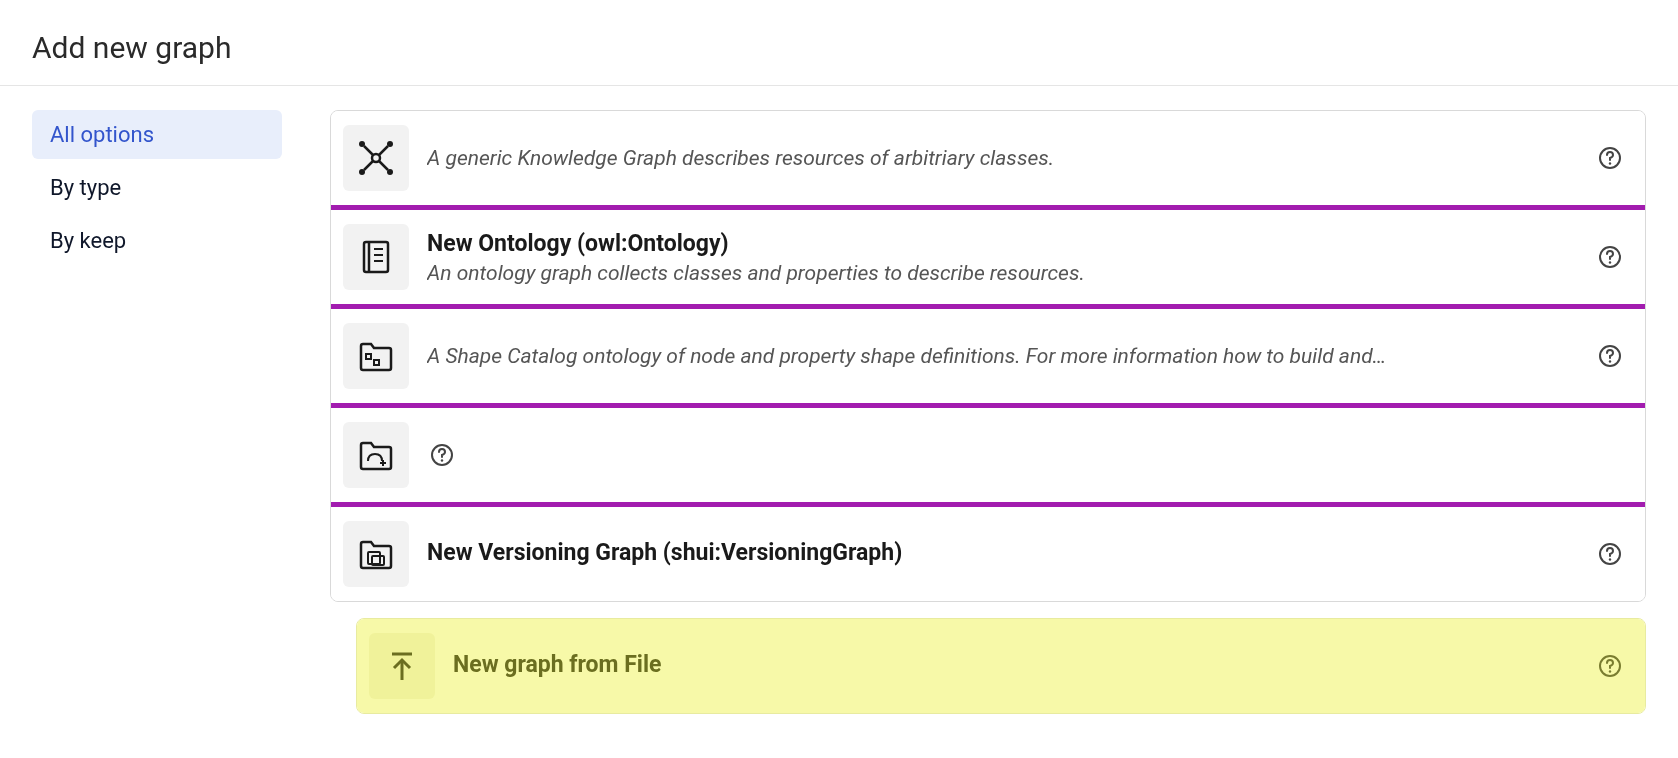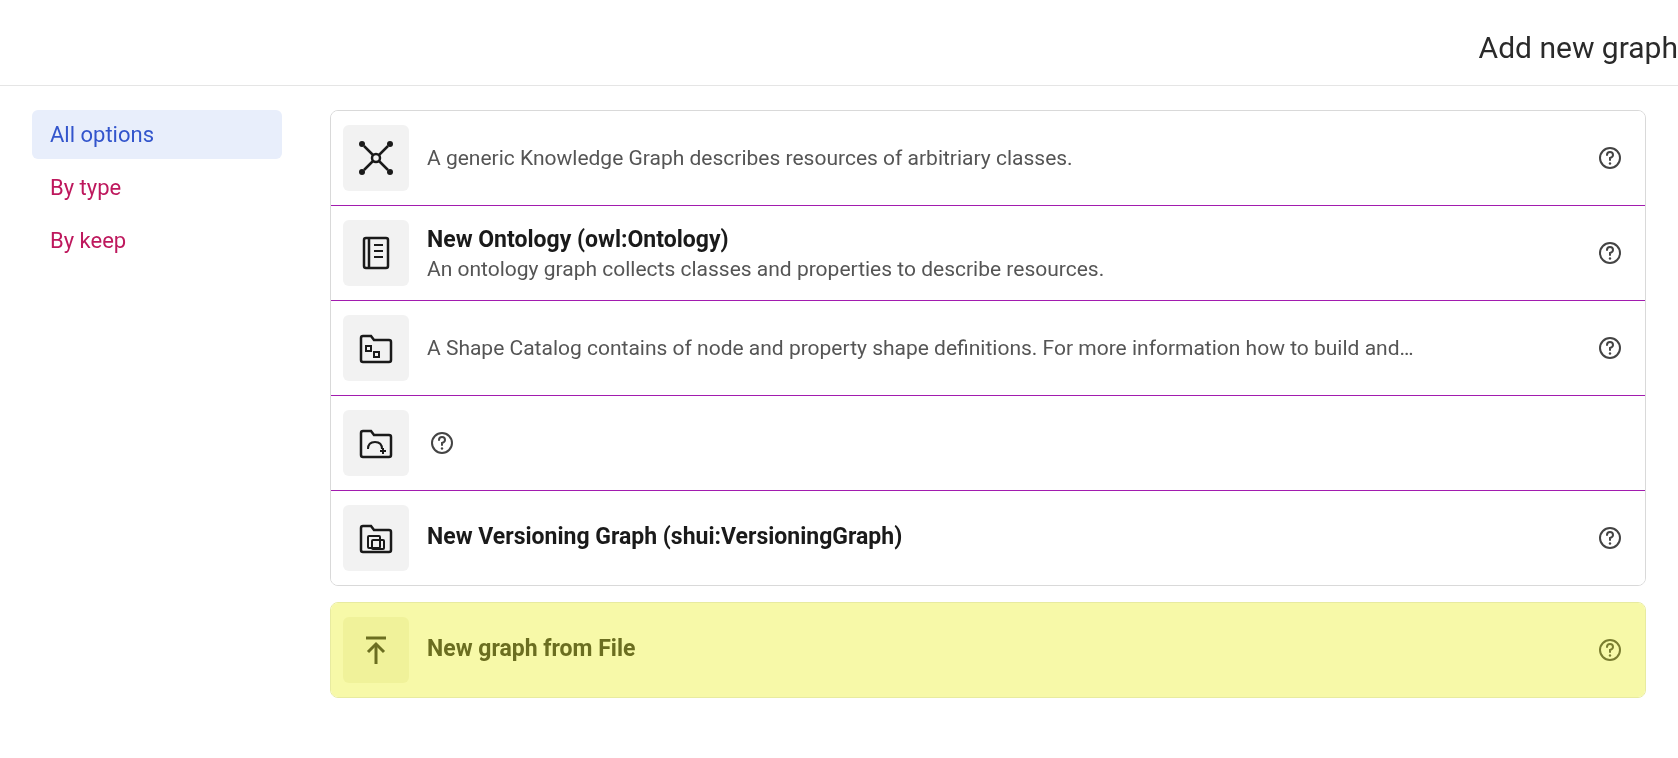--- a/index.html
+++ b/index.html
@@ -1,33 +1,33 @@
 <!DOCTYPE html>
 <html><head>
 <meta charset="utf-8">
 <style>
 * { box-sizing: border-box; margin: 0; padding: 0; }
 body { font-family: -apple-system, BlinkMacSystemFont, "Segoe UI", Roboto, Helvetica, Arial, sans-serif; background: #fff; color: #1a1a1a; width: 1678px; }
 .header { padding: 30px 0 20px 32px; border-bottom: 1px solid #e5e5e5; }
-.header h1 { font-size: 30px; font-weight: 400; color: #2a2a2a; text-align: right; }
+.header h1 { font-size: 30px; font-weight: 400; color: #2a2a2a; }
 .layout { display: flex; padding: 24px 32px 40px 32px; gap: 48px; }
 .sidebar { width: 250px; flex-shrink: 0; }
-.sidebar-item { padding: 12px 18px; font-size: 22px; color: #be185d; border-radius: 6px; cursor: pointer; margin-bottom: 4px; }
+.sidebar-item { padding: 12px 18px; font-size: 22px; color: #0f172a; border-radius: 6px; cursor: pointer; margin-bottom: 4px; }
 .sidebar-item.active { background: #e8eefb; color: #3355cc; }
 .main { flex: 1; min-width: 0; }
 .option-group { border: 1px solid #d9d9d9; border-radius: 8px; overflow: hidden; margin-bottom: 16px; }
 .option-row { display: flex; align-items: center; padding: 14px 20px 14px 12px; gap: 18px; cursor: pointer; background: #fff; }
-.option-row + .option-row { border-top: 1px solid #a21caf; }
-.option-group.highlight { background: #404040; border-color: #e8eba0; }
+.option-row + .option-row { border-top: 5px solid #a21caf; }
+.option-group.highlight { background: #404040; border-color: #e8eba0; margin-left: 26px; }
 .option-group.highlight .option-row { background: #f7f9a8; }
 .icon-box { width: 66px; height: 66px; background: #f2f2f2; border-radius: 6px; display: flex; align-items: center; justify-content: center; flex-shrink: 0; color: #1a1a1a; }
 .option-group.highlight .icon-box { background: #f0f29a; color: #6b6e20; }
 .option-text { flex: 1; min-width: 0; }
 .option-title { font-size: 23px; font-weight: 700; color: #1a1a1a; margin-bottom: 4px; white-space: nowrap; overflow: hidden; text-overflow: ellipsis; }
-.option-desc { font-size: 21px; color: #555; white-space: nowrap; overflow: hidden; text-overflow: ellipsis; }
+.option-desc { font-size: 21px; color: #555; white-space: nowrap; overflow: hidden; text-overflow: ellipsis; font-style: italic; }
 .option-group.highlight .option-title { color: #6b6e20; }
 .option-group.highlight .option-desc { color: #7a7d30; }
 .help { width: 30px; height: 30px; flex-shrink: 0; display: flex; align-items: center; justify-content: center; color: #444; cursor: pointer; }
 .option-group.highlight .help { color: #7a7d30; }
 svg { display: block; }
 </style>
 </head>
 <body>
 
 <div class="header">
@@ -73,21 +73,21 @@
             </svg>
           </div>
         </div>
         <div class="option-row">
           <div class="icon-box">
             <svg width="40" height="40" viewBox="0 0 40 40">
               <use href="#i-folder-shapes"></use>
             </svg>
           </div>
           <div class="option-text">
-            <div class="option-desc">A Shape Catalog contains of node and property shape definitions. For more information how to build and…</div>
+            <div class="option-desc">A Shape Catalog ontology of node and property shape definitions. For more information how to build and…</div>
           </div>
           <div class="help">
             <svg width="24" height="24" viewBox="0 0 24 24">
               <use href="#i-help"></use>
             </svg>
           </div>
         </div>
         <div class="option-row">
           <div class="icon-box">
             <svg width="40" height="40" viewBox="0 0 40 40">

